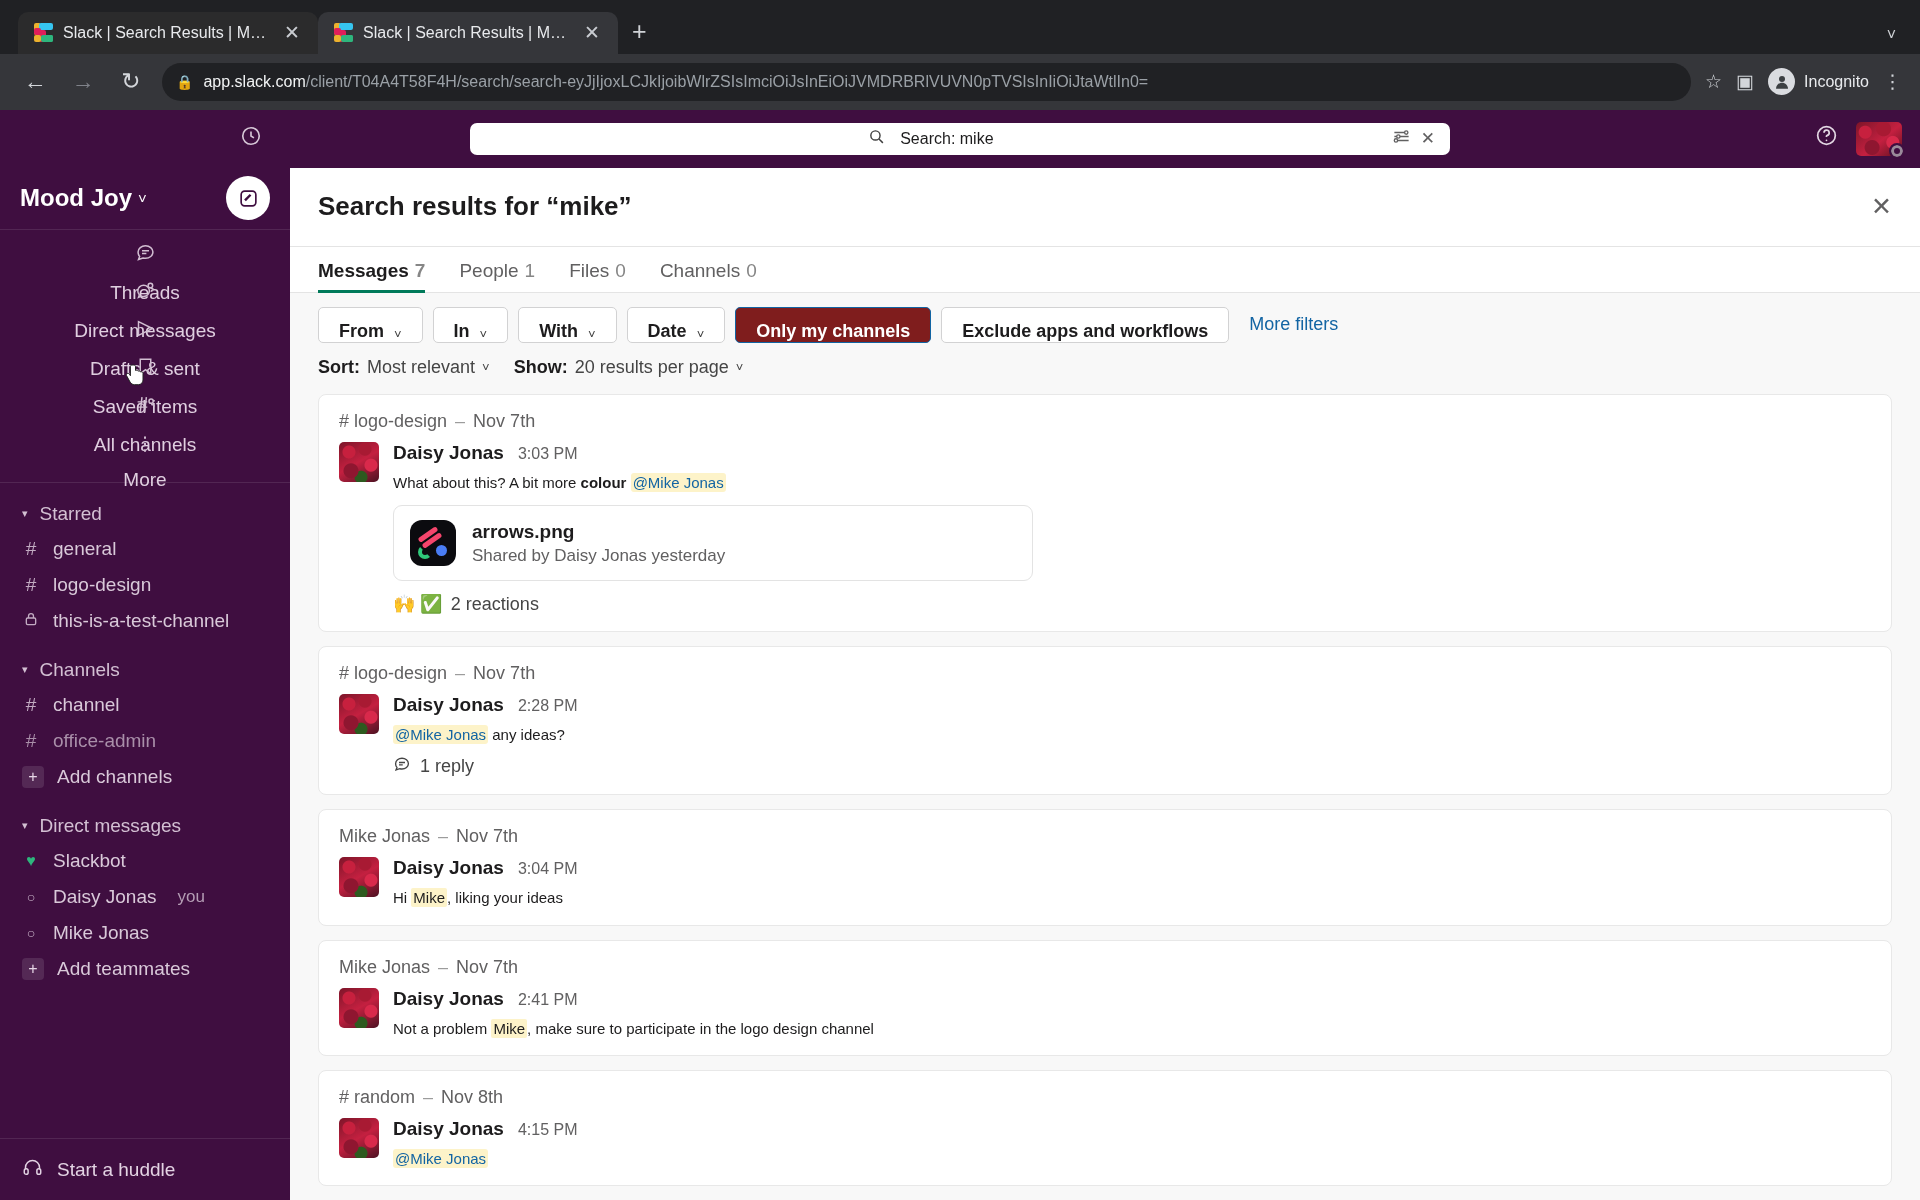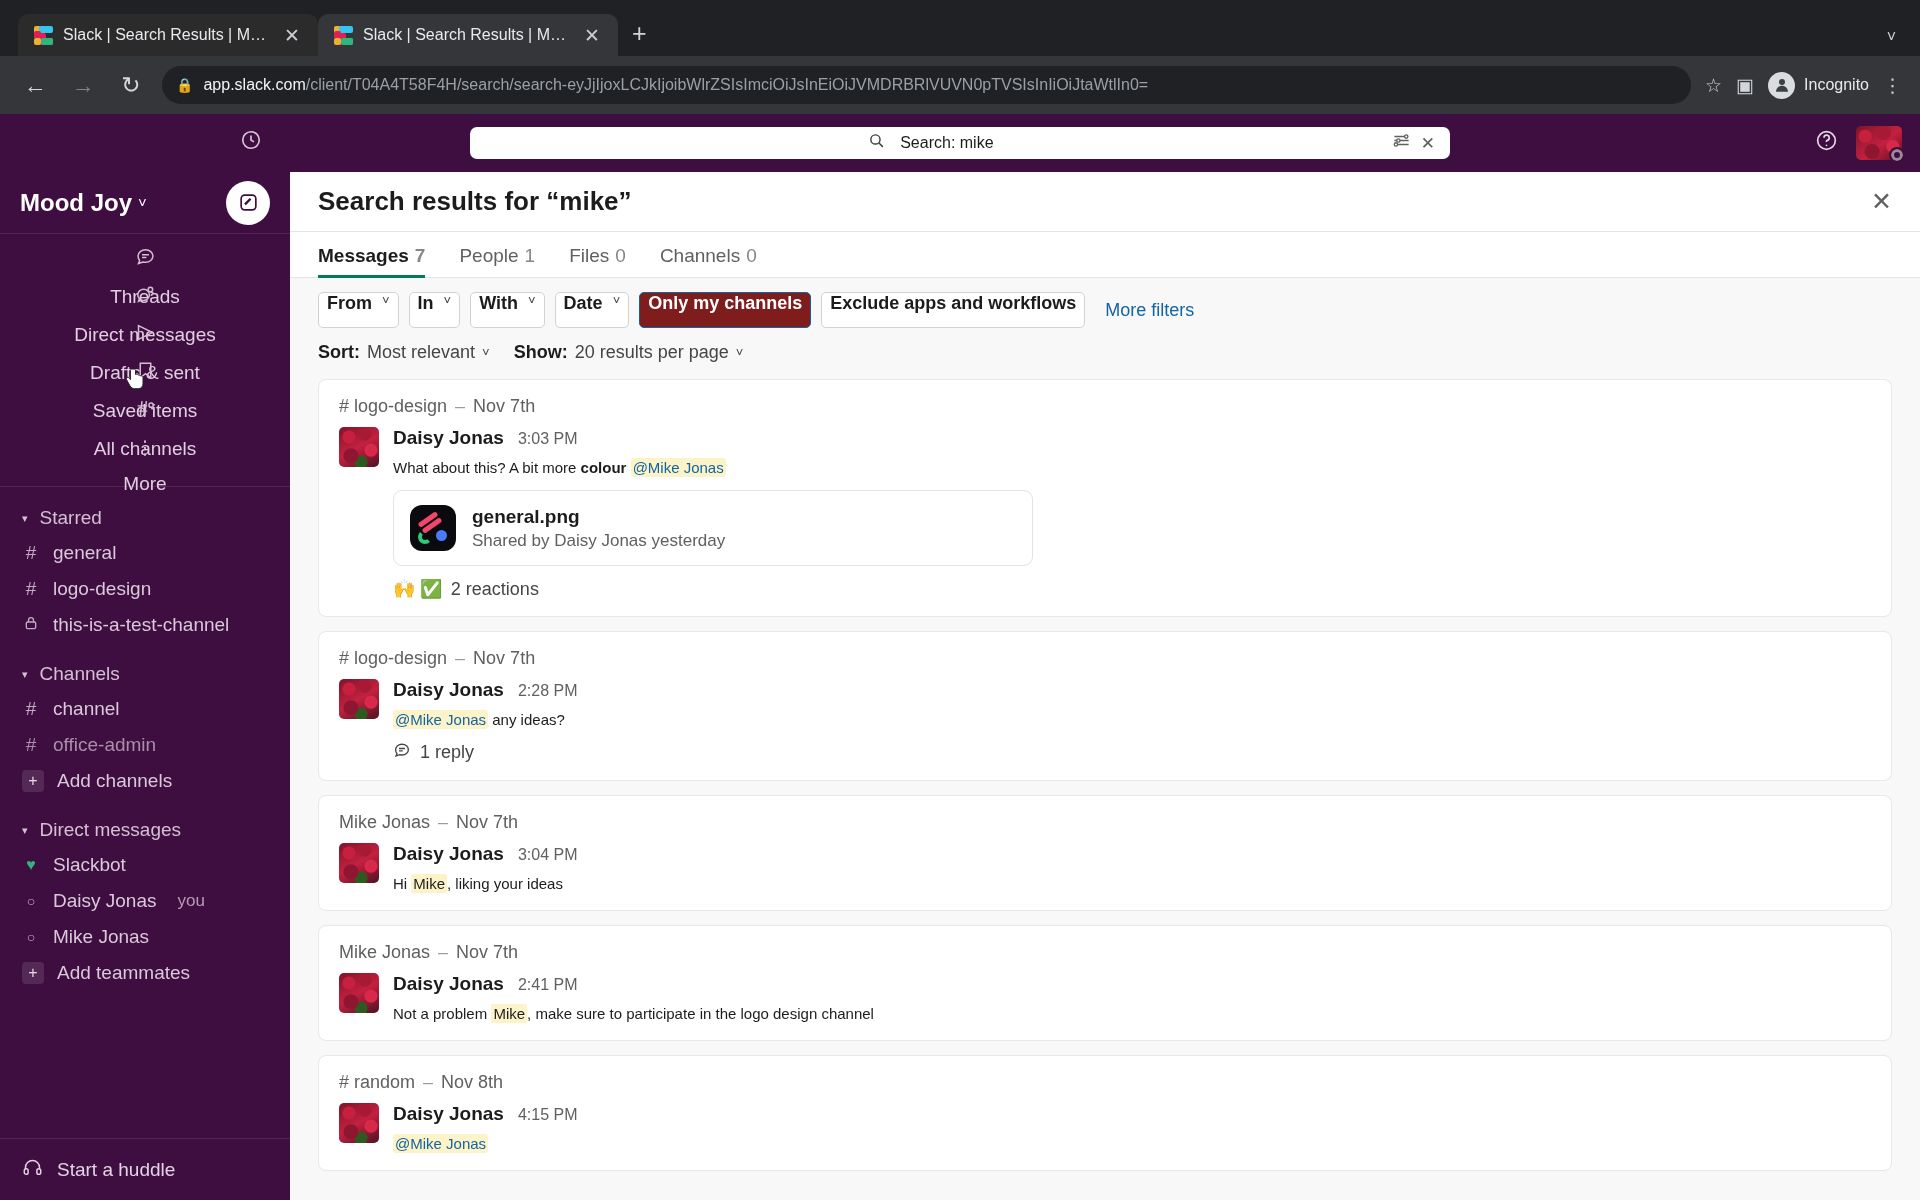--- a/index.html
+++ b/index.html
@@ -117,36 +117,36 @@
     display:flex; align-items:center; justify-content:center; font-size:16px; flex:none; }
   .dm-dot { width:18px; text-align:center; font-size:14px; color:#c2abc2; flex:none; }
   .you-tag { color:#b49cb4; font-size:17px; margin-left:8px; }
   .heart { color:#2eb67d; font-size:16px; }
 
   .sidebar-foot { margin-top:auto; border-top:1px solid #522653; height:62px; display:flex; align-items:center;
     gap:14px; padding:0 22px; color:#e3d3e3; font-size:19px; }
 
   
   .main { flex:1; background:#fff; display:flex; flex-direction:column; overflow:hidden; border-top-left-radius:0; }
-  .main-head { height:60px; display:flex; align-items:center; padding:0 28px; justify-content:space-between;
+  .main-head { height:79px; display:flex; align-items:center; padding:0 28px; justify-content:space-between;
     border-bottom:1px solid #e4e4e4; flex:none; }
   .main-title { font-size:26px; font-weight:bold; color:#1d1c1d; }
   .main-close { font-size:25px; color:#616061; }
 
   .tabs { display:flex; align-items:flex-end; gap:34px; padding:0 28px; height:46px; border-bottom:1px solid #e4e4e4;
     flex:none; }
   .tabitem { font-size:19px; color:#616061; padding-bottom:10px; position:relative; white-space:nowrap; }
   .tabitem .cnt { color:#868686; margin-left:6px; }
   .tabitem.active { color:#1d1c1d; font-weight:bold;margin-top:33px; }
   .tabitem.active::after { content:""; position:absolute; left:0; right:0; bottom:-1px; height:3px; background:#007a5a; }
 
   .filterbar { background:#f8f8f8; padding:14px 28px 0 28px; flex:none; }
   .filters { display:flex; align-items:center; gap:10px; }
-  .fbtn { height:36px; border:1px solid #d2d2d3; background:#fff; border-radius:5px; padding:0 8px;
-    display:flex; align-items:flex-start; gap:10px; font-size:18px; color:#1d1c1d; font-weight:bold; white-space:nowrap; }
+  .fbtn { height:36px; border:1px solid #d2d2d3; background:#fff; border-radius:5px; padding:0 20px;
+    display:flex; align-items:flex-end; gap:10px; font-size:18px; color:#1d1c1d; font-weight:bold; white-space:nowrap; }
   .fbtn .cv { font-size:13px; font-weight:normal; color:#3e3e3e; }
   .fbtn.primary { background:#7f1d1d; border-color:#1164a3; color:#fff; }
   .morefilters { font-size:18px; color:#1264a3; margin-left:10px; white-space:nowrap; }
 
   .sortbar { background:#f8f8f8; padding:14px 28px 16px 28px; display:flex; align-items:center; gap:24px; flex:none; }
   .sortgroup { font-size:18px; color:#454545; display:flex; align-items:center; gap:7px; white-space:nowrap; }
   .sortgroup b { color:#1d1c1d; }
   .sortgroup .cv { font-size:13px; }
 
   .results { flex:1; background:#f8f8f8; overflow:hidden; padding:0 28px 0 28px; }
@@ -533,21 +533,21 @@
                   </div>
                   <div class="msg-text"><span>What about this? A bit more </span><b>colour</b><span> </span><span class="mention">@Mike Jonas</span></div>
                   <div class="attach">
                     <div class="attach-thumb">
                       <span class="a1"></span>
                       <span class="a2"></span>
                       <span class="a3"></span>
                       <span class="a4"></span>
                     </div>
                     <div>
-                      <div class="attach-name">general.png</div>
+                      <div class="attach-name">arrows.png</div>
                       <div class="attach-sub">Shared by Daisy Jonas yesterday</div>
                     </div>
                   </div>
                   <div class="reactions">
                     <span>🙌 ✅</span>
                     <span>2 reactions</span>
                   </div>
                 </div>
               </div>
             </div>

